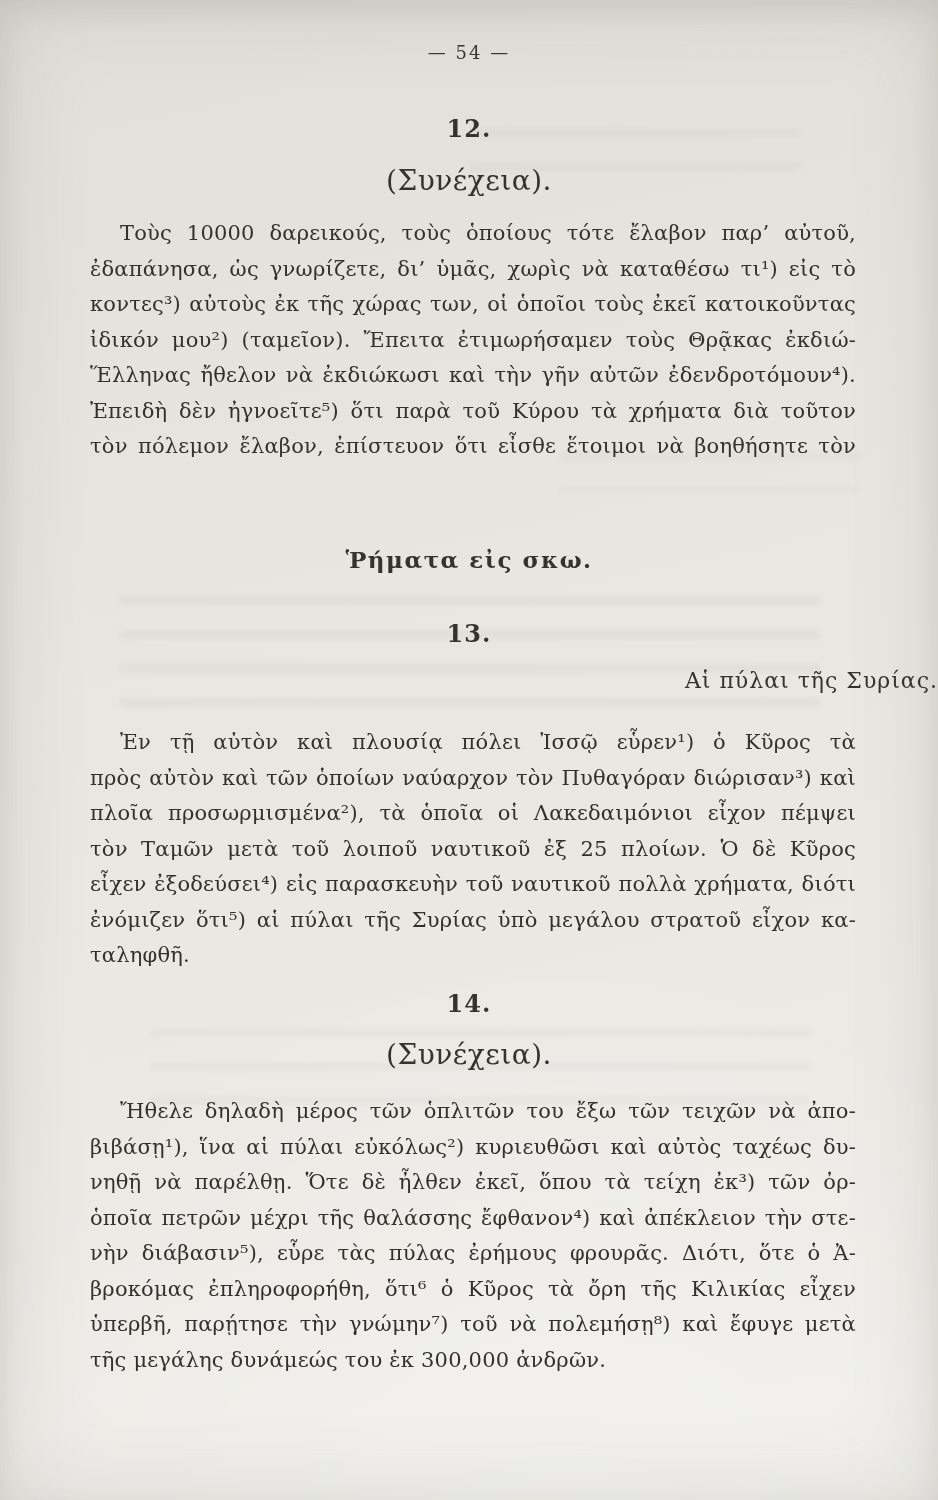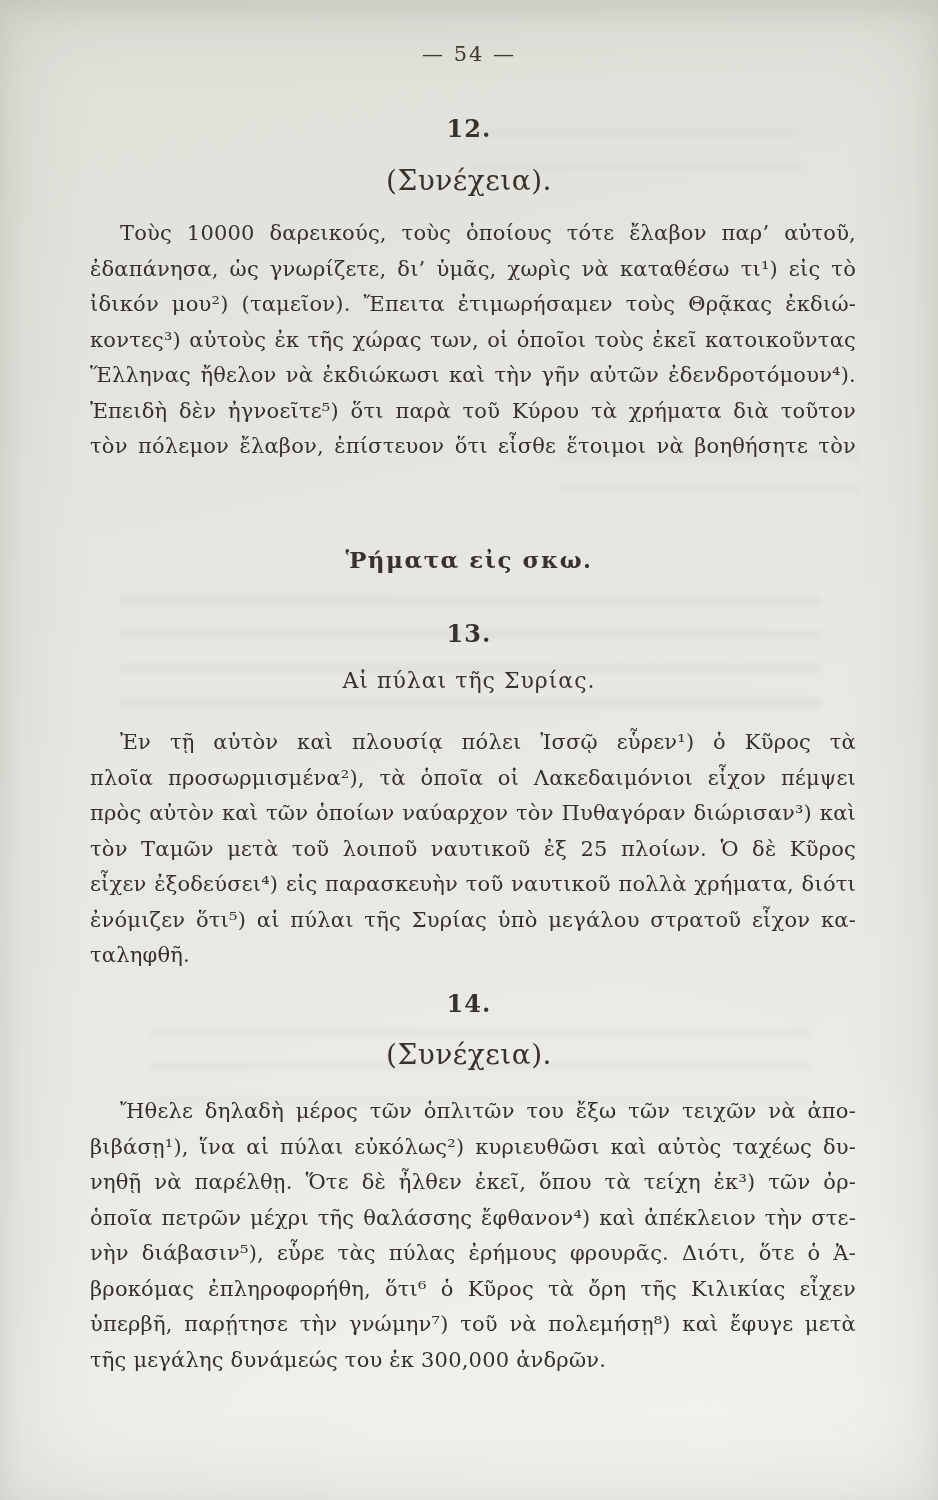--- a/index.html
+++ b/index.html
@@ -13,33 +13,33 @@
       radial-gradient(ellipse 120% 80% at 60% 110%, rgba(255,255,255,.35), rgba(255,255,255,0) 60%),
       linear-gradient(168deg, #e0e0d9 0%, #e7e6e0 40%, #ebeae5 75%, #efeeea 100%);
     box-shadow: inset 0 0 90px rgba(95,95,82,.16), inset 0 10px 26px rgba(95,95,82,.10);
     font-family: "DejaVu Serif", "Liberation Serif", serif;
     color: #36332c;
   }
   .abs { position: absolute; }
   .centered { left: 0; width: 100%; text-align: center; }
 
   .page-number {
-    top: 42px; font-size: 21px; letter-spacing: 2px; color: #3b3830;
+    top: 42px; font-size: 18px; letter-spacing: 2px; color: #3b3830;
   }
   .sec-number {
     font-weight: bold; font-size: 24px; letter-spacing: 1px;
   }
   .sec-sub {
     font-size: 28px; letter-spacing: .5px;
   }
   .verbs-heading {
     font-weight: bold; font-size: 23px; letter-spacing: 1.5px;
   }
   .sec-title {
-    font-size: 22px; letter-spacing: 1px;
+    font-size: 22px; letter-spacing: 1px; text-align: right;
   }
 
   .para {
     left: 90px; width: 766px; font-size: 21px; color: #34312b;
   }
   .line {
     height: 35.5px; line-height: 35.5px; white-space: nowrap;
     text-align: justify; text-align-last: justify; text-justify: inter-word;
     letter-spacing: .2px;
   }
@@ -69,37 +69,37 @@
 
   <div class="abs centered page-number">— 54 —</div>
 
   <div class="abs centered sec-number" style="top:114px">12.</div>
 
   <div class="abs centered sec-sub" style="top:164px">(Συνέχεια).</div>
 
   <div class="abs para" style="top:216px">
       <div class="line first">Τοὺς 10000 δαρεικούς, τοὺς ὁποίους τότε ἔλαβον παρ’ αὐτοῦ,</div>
       <div class="line">ἐδαπάνησα, ὡς γνωρίζετε, δι’ ὑμᾶς, χωρὶς νὰ καταθέσω τι¹) εἰς τὸ</div>
+      <div class="line">κοντες³) αὐτοὺς ἐκ τῆς χώρας των, οἱ ὁποῖοι τοὺς ἐκεῖ κατοικοῦντας</div>
       <div class="line">ἰδικόν μου²) (ταμεῖον). Ἔπειτα ἐτιμωρήσαμεν τοὺς Θρᾷκας ἐκδιώ-</div>
-      <div class="line">κοντες³) αὐτοὺς ἐκ τῆς χώρας των, οἱ ὁποῖοι τοὺς ἐκεῖ κατοικοῦντας</div>
       <div class="line">Ἕλληνας ἤθελον νὰ ἐκδιώκωσι καὶ τὴν γῆν αὐτῶν ἐδενδροτόμουν⁴).</div>
       <div class="line">Ἐπειδὴ δὲν ἠγνοεῖτε⁵) ὅτι παρὰ τοῦ Κύρου τὰ χρήματα διὰ τοῦτον</div>
       <div class="line">τὸν πόλεμον ἔλαβον, ἐπίστευον ὅτι εἶσθε ἕτοιμοι νὰ βοηθήσητε τὸν</div>
     </div>
 
   <div class="abs centered verbs-heading" style="top:546px">Ῥήματα εἰς σκω.</div>
 
   <div class="abs centered sec-number" style="top:619px">13.</div>
 
   <div class="abs centered sec-title" style="top:668px">Αἱ πύλαι τῆς Συρίας.</div>
 
   <div class="abs para" style="top:725px">
       <div class="line first">Ἐν τῇ αὐτὸν καὶ πλουσίᾳ πόλει Ἰσσῷ εὗρεν¹) ὁ Κῦρος τὰ</div>
+      <div class="line">πρὸς αὐτὸν καὶ τῶν ὁποίων ναύαρχον τὸν Πυθαγόραν διώρισαν³) καὶ</div>
       <div class="line">πλοῖα προσωρμισμένα²), τὰ ὁποῖα οἱ Λακεδαιμόνιοι εἶχον πέμψει</div>
-      <div class="line">πρὸς αὐτὸν καὶ τῶν ὁποίων ναύαρχον τὸν Πυθαγόραν διώρισαν³) καὶ</div>
       <div class="line">τὸν Ταμῶν μετὰ τοῦ λοιποῦ ναυτικοῦ ἐξ 25 πλοίων. Ὁ δὲ Κῦρος</div>
       <div class="line">εἶχεν ἐξοδεύσει⁴) εἰς παρασκευὴν τοῦ ναυτικοῦ πολλὰ χρήματα, διότι</div>
       <div class="line">ἐνόμιζεν ὅτι⁵) αἱ πύλαι τῆς Συρίας ὑπὸ μεγάλου στρατοῦ εἶχον κα-</div>
       <div class="line last">ταληφθῆ.</div>
     </div>
 
   <div class="abs centered sec-number" style="top:989px">14.</div>
 
   <div class="abs centered sec-sub" style="top:1038px">(Συνέχεια).</div>
 

